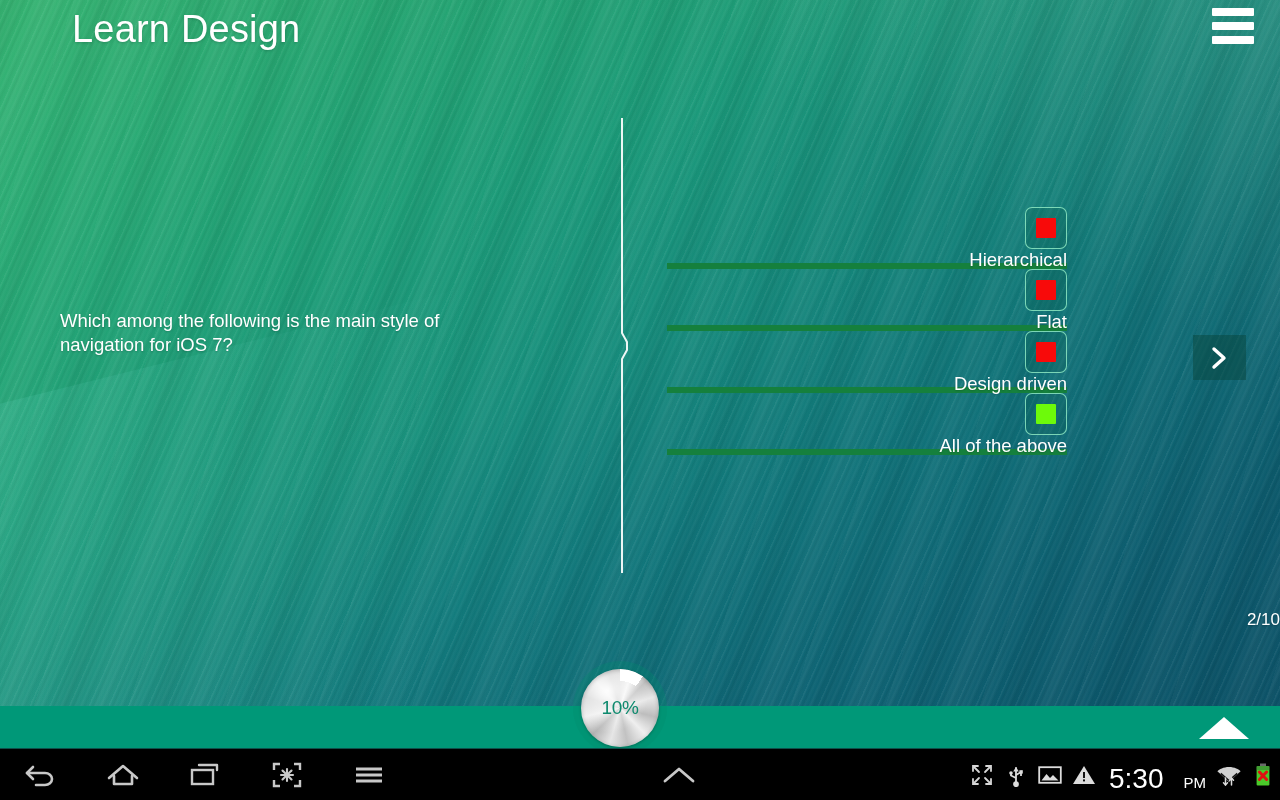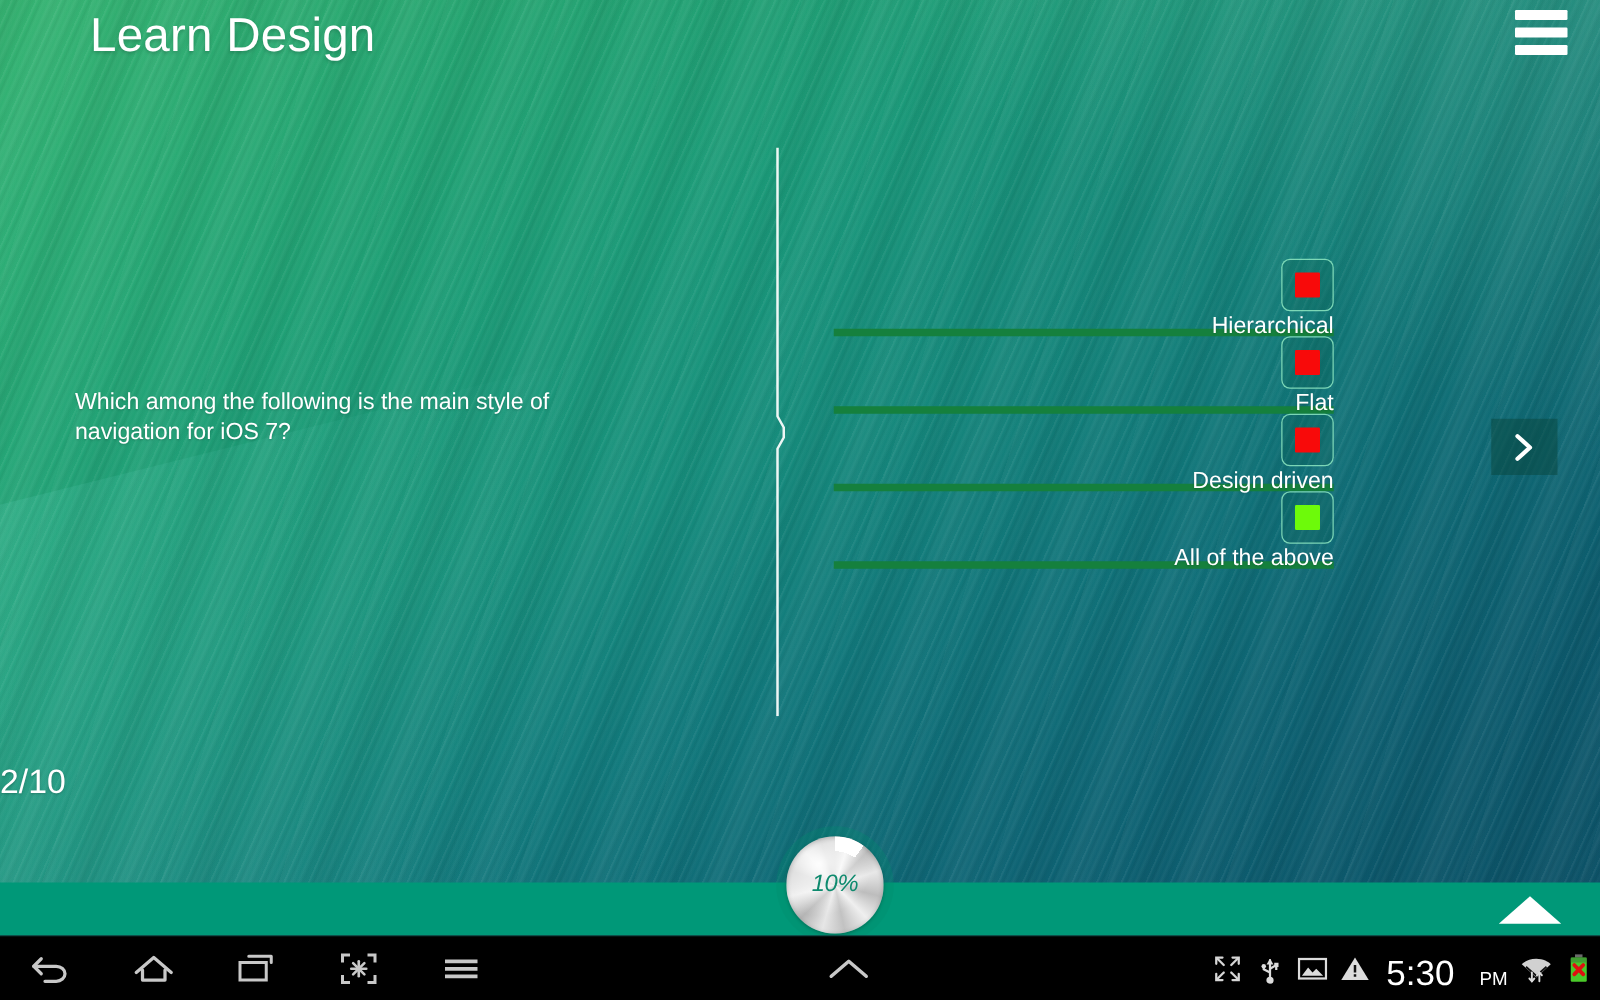--- a/index.html
+++ b/index.html
@@ -195,34 +195,33 @@
     justify-content: center;
     z-index: 6;
     cursor: pointer;
   }
 
   
   #counter {
     position: absolute;
     left: 0; top: 610px;
     width: 1280px;
-    text-align: left;
-    font-size: 27px;
+    text-align: right;
+    font-size: 17px;
     color: #ffffff;
     text-shadow: 0 1px 2px rgba(0,0,0,0.22);
     z-index: 5;
   }
 
   
   #progress-dial {
     position: absolute;
-    left: 629px; top: 669px;
+    left: 581px; top: 669px;
     width: 78px; height: 78px;
     z-index: 8;
-    font-style: italic;
   }
   #dial-halo {
     position: absolute;
     left: -8px; top: -8px;
     width: 94px; height: 94px;
     border-radius: 50%;
     background: rgba(0,140,110,0.30);
   }
   #dial-disc {
     position: absolute;

